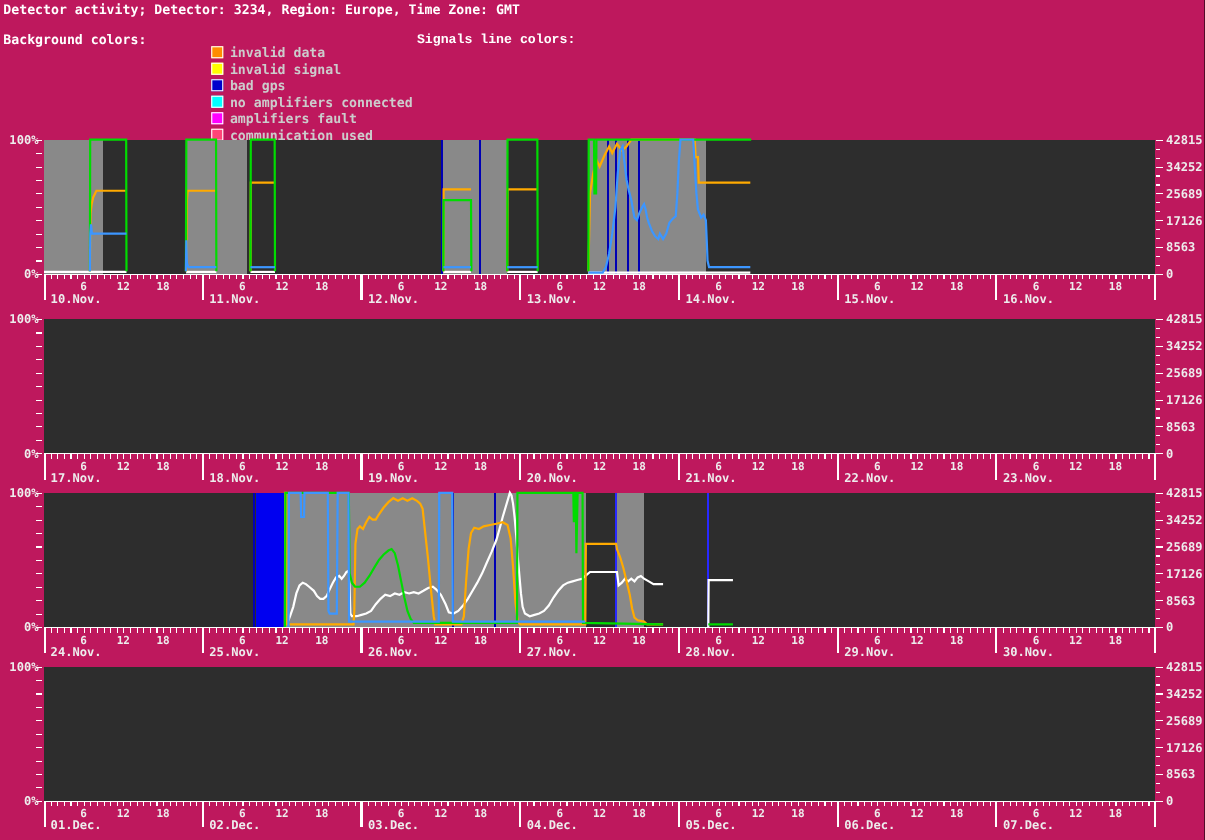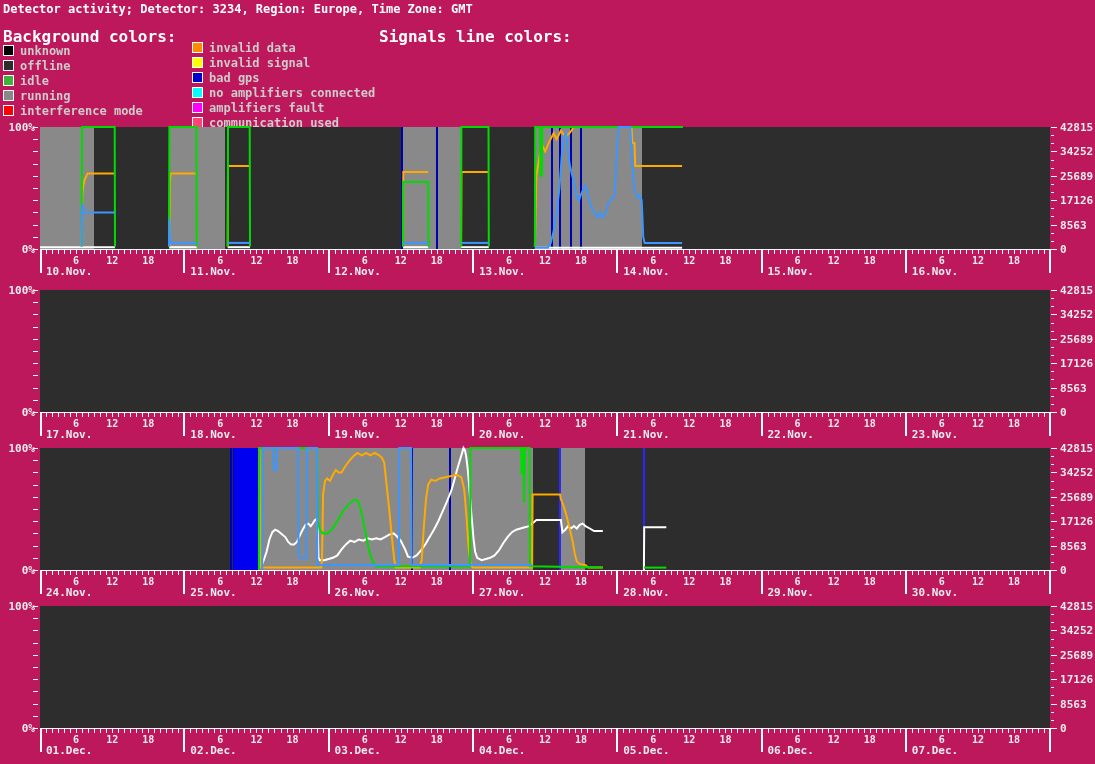--- a/index.html
+++ b/index.html
@@ -2,47 +2,40 @@
 <html><head>
 <meta charset="utf-8">
 <style>
   html,body{margin:0;padding:0;background:#000;}
   .page{position:relative;width:1095px;height:764px;background:#be185d;overflow:hidden;
         font-family:"DejaVu Sans Mono",monospace;font-weight:bold;}
   .title{position:absolute;left:3px;top:2px;font-size:12px;color:#ffffff;white-space:pre;}
   .leg-col{position:absolute;top:29px;}
   #leg-col-bg{left:3px;}
   #leg-col-status{left:192px;margin-top:12px;}
-  #leg-col-signals{left:379px;}
-  .leg-header{height:15px;line-height:15px;font-size:16px;color:#ffffff;white-space:pre;}
+  #leg-col-signals{left:379px;font-family:Liberation Mono, monospace;}
+  .leg-header{height:15px;line-height:15px;font-size:12px;color:#ffffff;white-space:pre;}
   .leg-item{height:15px;line-height:15px;font-size:12px;color:#cccccc;white-space:pre;}
   .swatch{display:inline-block;width:9px;height:9px;border:1px solid #ffffff;
           margin-right:6px;vertical-align:-1px;}
   #charts svg{position:absolute;left:0;}
   text.ax{fill:#ededed;font-family:"DejaVu Sans Mono",monospace;font-weight:bold;}
   text.pct{font-size:11px;}
   text.hour{font-size:10px;}
   text.day{font-size:11px;}
   text.right{font-size:11px;}
 </style>
 </head>
 <body>
 
 <div class="page">
   <div class="title">Detector activity; Detector: 3234, Region: Europe, Time Zone: GMT</div>
 
   <div class="leg-col" id="leg-col-bg">
     <div class="leg-header">Background colors:</div>
-    <div class="leg-items">
-        <div class="leg-item"><span class="swatch" style="background: rgb(0, 0, 0);"></span><span>unknown</span></div>
-        <div class="leg-item"><span class="swatch" style="background: rgb(45, 45, 45);"></span><span>offline</span></div>
-        <div class="leg-item"><span class="swatch" style="background: rgb(60, 180, 60);"></span><span>idle</span></div>
-        <div class="leg-item"><span class="swatch" style="background: rgb(137, 137, 137);"></span><span>running</span></div>
-        <div class="leg-item"><span class="swatch" style="background: rgb(255, 0, 0);"></span><span>interference mode</span></div>
-      </div>
   </div>
 
   <div class="leg-col" id="leg-col-status">
     <div class="leg-items">
         <div class="leg-item"><span class="swatch" style="background: rgb(255, 140, 0);"></span><span>invalid data</span></div>
         <div class="leg-item"><span class="swatch" style="background: rgb(255, 255, 0);"></span><span>invalid signal</span></div>
         <div class="leg-item"><span class="swatch" style="background: rgb(0, 0, 204);"></span><span>bad gps</span></div>
         <div class="leg-item"><span class="swatch" style="background: rgb(0, 255, 255);"></span><span>no amplifiers connected</span></div>
         <div class="leg-item"><span class="swatch" style="background: rgb(255, 0, 255);"></span><span>amplifiers fault</span></div>
         <div class="leg-item"><span class="swatch" style="background: rgb(255, 68, 119);"></span><span>communication used</span></div>

